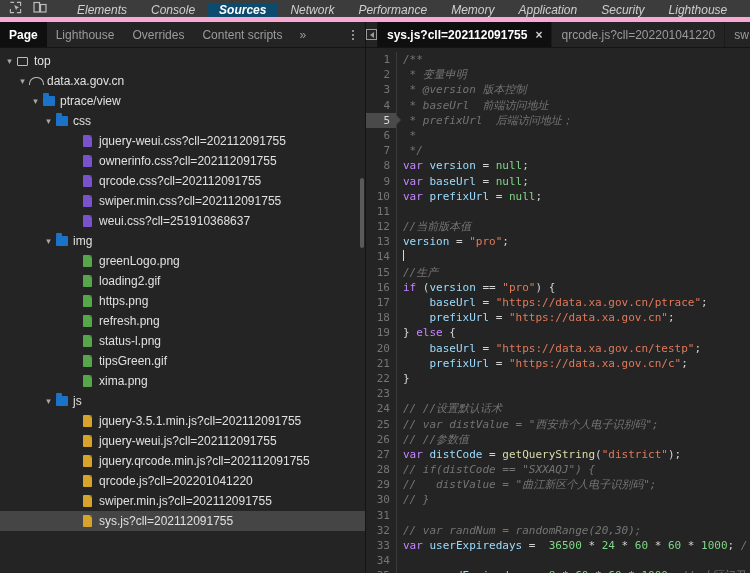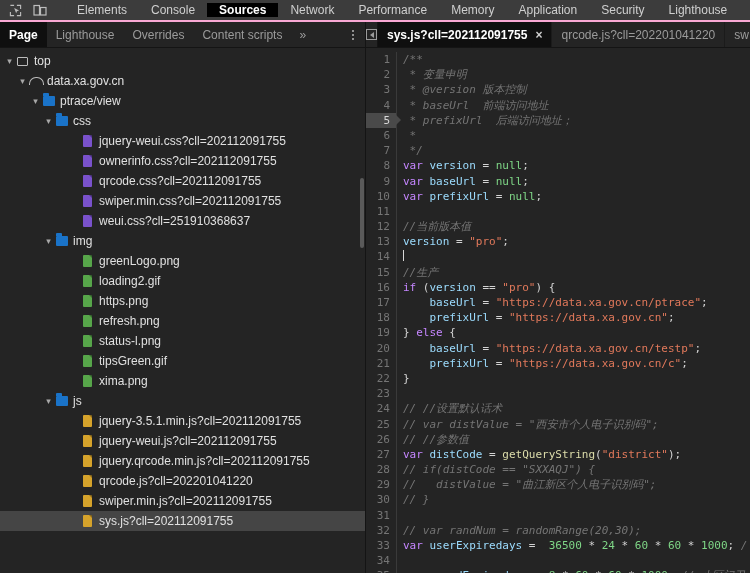--- a/index.html
+++ b/index.html
@@ -9,40 +9,41 @@
     overflow: hidden;
     background: #242424;
     font-family: "Liberation Sans", sans-serif;
   }
   #app { width: 750px; height: 573px; display: flex; flex-direction: column; background:#242424; }
 
   
   .topbar {
     height: 22px; min-height: 22px;
     background: #3c3c3c;
-    display: flex; align-items: center;
-    border-bottom: 2px solid #f9a8d4;
+    display: flex; align-items: flex-end;
+    border-bottom: 5px solid #f9a8d4;
+    font-style: italic;
   }
   .tb-icons { display: flex; align-items: center; padding: 0 4px; gap: 3px; }
   .tb-icon {
     width: 22px; height: 20px;
     display: flex; align-items: center; justify-content: center;
     cursor: pointer;
   }
   .tb-sep { width: 1px; background: #5a5a5a; margin: 4px 4px 4px 2px; }
   .mainmenu { display: flex; align-items: stretch; }
   .mainmenu-item {
     display: flex; align-items: center;
     padding: 0 12px;
     font-size: 12px;
     color: #cfcfcf;
     cursor: pointer;
     white-space: nowrap;
   }
-  .mainmenu-item.active { background: #000000; color: #ffffff; font-weight: bold; }
+  .mainmenu-item.active { background: #0c4a6e; color: #ffffff; font-weight: bold; }
 
   
   .secondbar {
     height: 26px; min-height: 26px;
     display: flex; align-items: stretch;
     background: #fca5a5;
     border-bottom: 1px solid #141414;
   }
   .navpane {
     width: 366px; min-width: 366px;

